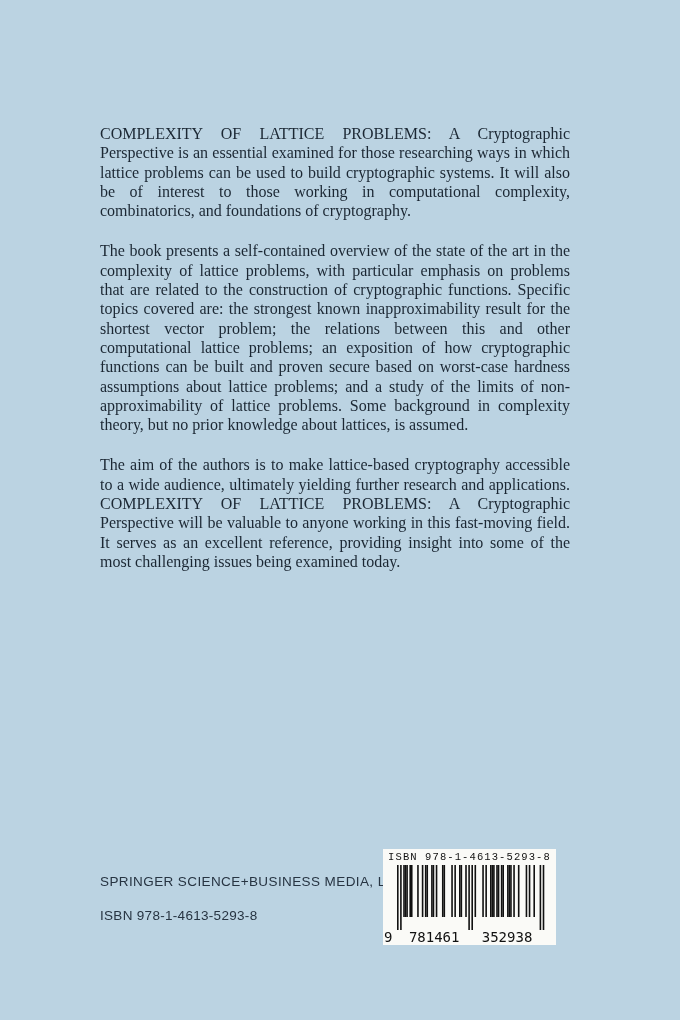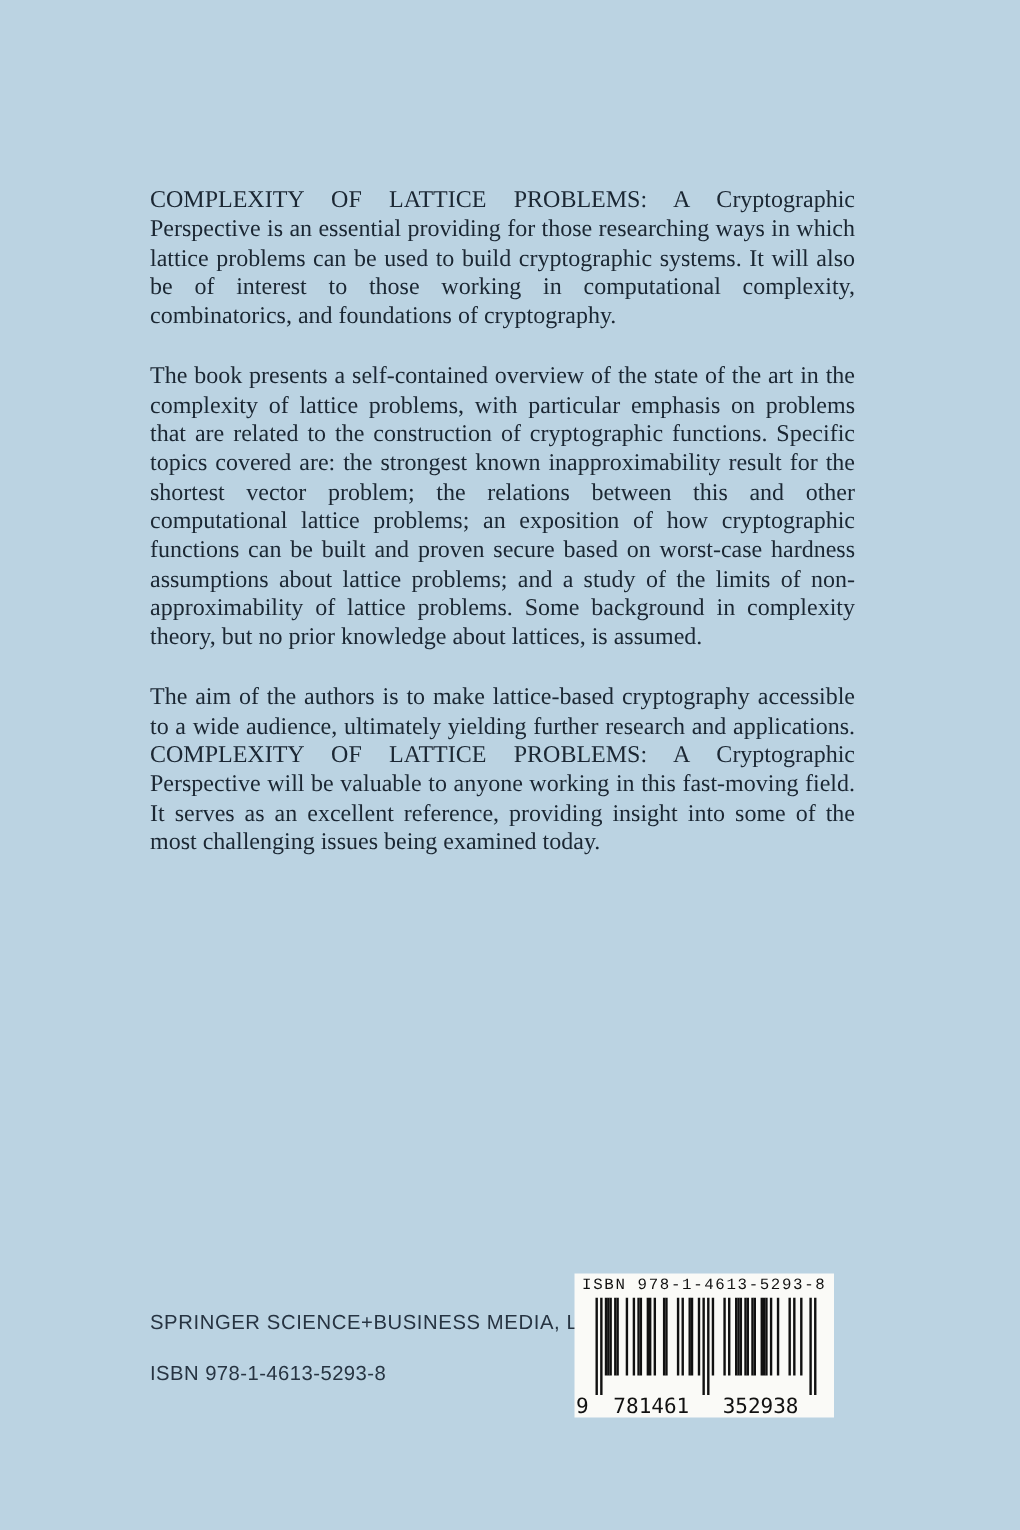--- a/index.html
+++ b/index.html
@@ -62,21 +62,21 @@
     font-family: "DejaVu Sans Mono", "Liberation Mono", monospace;
     font-size: 14px;
   }
 </style>
 </head>
 <body>
 
 <div class="cover">
 
   <div class="blurb">
-    <p><span class="it">COMPLEXITY OF LATTICE PROBLEMS: A Cryptographic Perspective</span><span> is an essential providing for those researching ways in which lattice problems can be used to build cryptographic systems. It will also be of interest to those working in computational complexity, combinatorics, and foundations of cryptography.</span></p>
+    <p><span class="it">COMPLEXITY OF LATTICE PROBLEMS: A Cryptographic Perspective</span><span> is an essential examined for those researching ways in which lattice problems can be used to build cryptographic systems. It will also be of interest to those working in computational complexity, combinatorics, and foundations of cryptography.</span></p>
 
     <p>The book presents a self-contained overview of the state of the art in the complexity of lattice problems, with particular emphasis on problems that are related to the construction of cryptographic functions. Specific topics covered are: the strongest known inapproximability result for the shortest vector problem; the relations between this and other computational lattice problems; an exposition of how cryptographic functions can be built and proven secure based on worst-case hardness assumptions about lattice problems; and a study of the limits of non-approximability of lattice problems. Some background in complexity theory, but no prior knowledge about lattices, is assumed.</p>
 
     <p><span>The aim of the authors is to make lattice-based cryptography accessible to a wide audience, ultimately yielding further research and applications. </span><span class="it">COMPLEXITY OF LATTICE PROBLEMS: A Cryptographic Perspective</span><span> will be valuable to anyone working in this fast-moving field. It serves as an excellent reference, providing insight into some of the most challenging issues being examined today.</span></p>
   </div>
 
   <div class="publisher">SPRINGER SCIENCE+BUSINESS MEDIA, LLC</div>
 
   <div class="isbn-line">ISBN 978-1-4613-5293-8</div>
 

